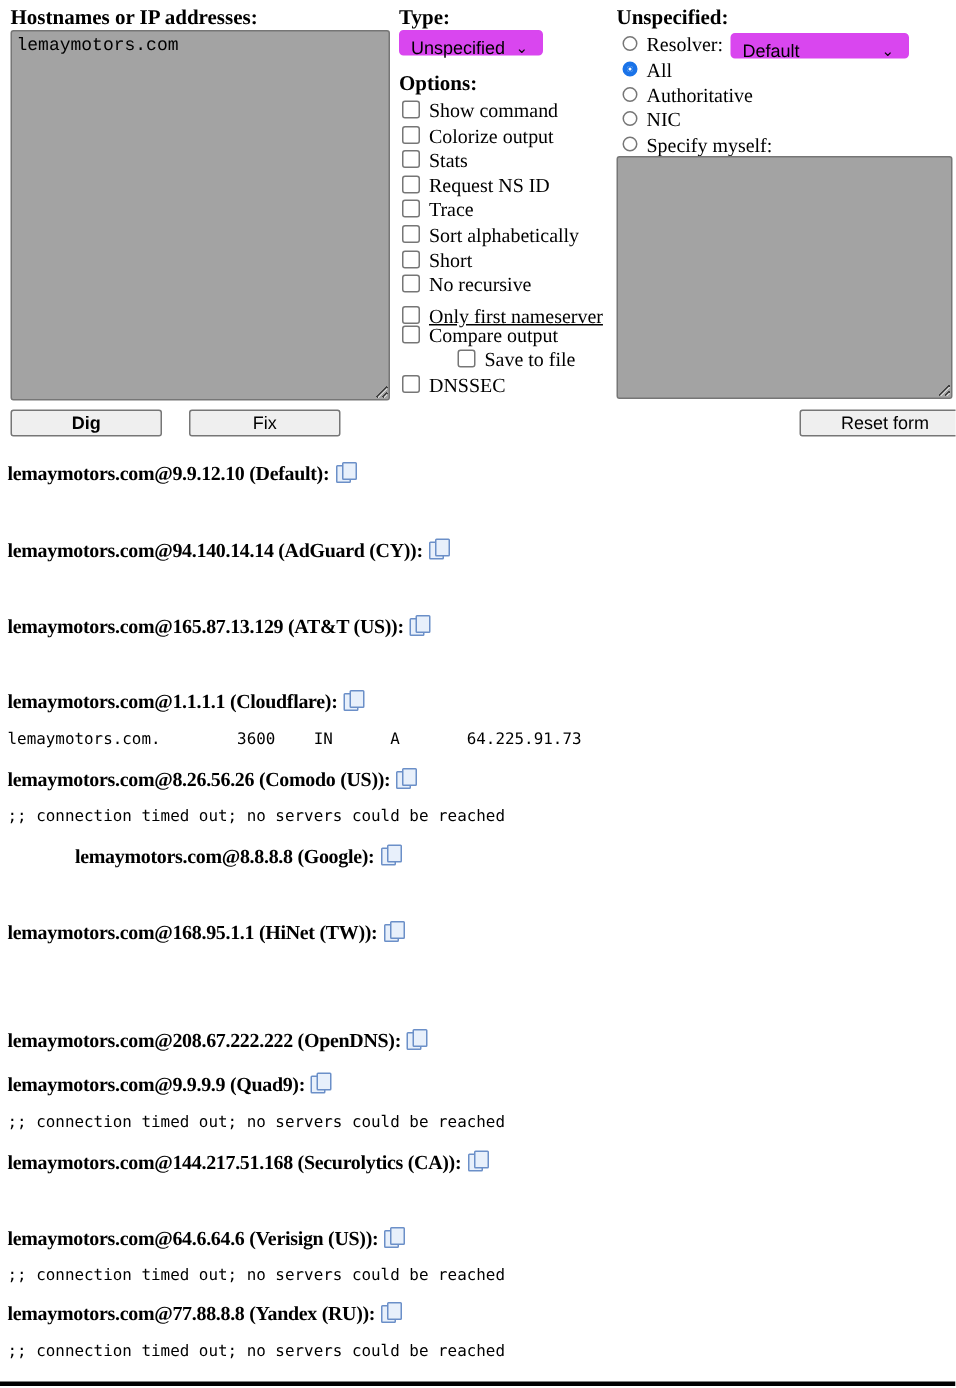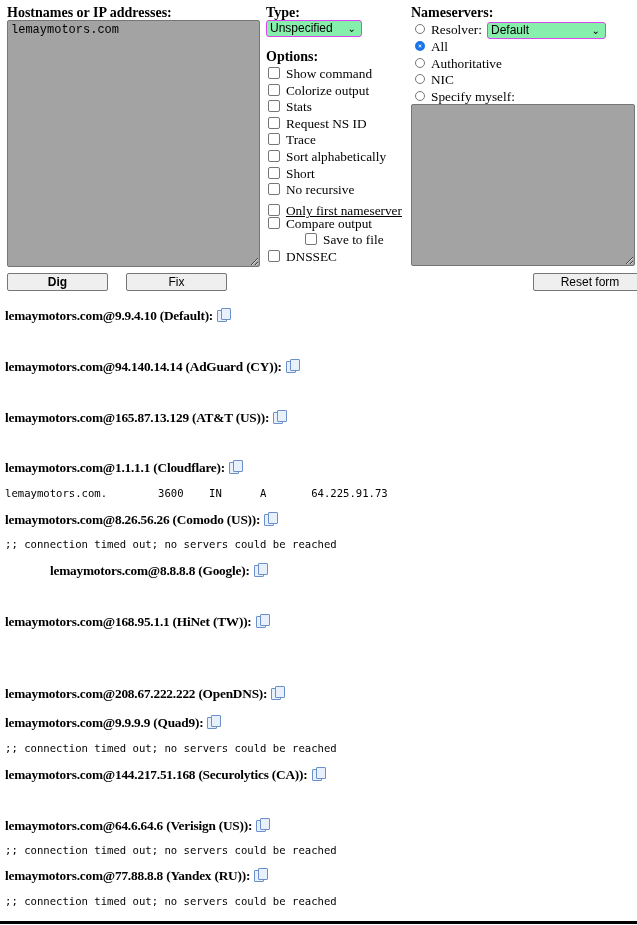--- a/index.html
+++ b/index.html
@@ -3,21 +3,21 @@
 <meta charset="utf-8">
 <style>
   html, body { margin:0; padding:0; background:#fff; }
   body { width:637px; height:925px; position:relative; overflow:hidden;
          font-family:"Liberation Serif", "DejaVu Serif", serif; color:#000; }
   .abs { position:absolute; }
   .lbl { font-weight:bold; font-size:14px; }
   textarea { position:absolute; box-sizing:border-box; border:1px solid #767676; border-radius:2px;
              font-family:"Liberation Mono","DejaVu Sans Mono",monospace; font-size:12px; padding:2px 3px;
              resize:both; background:#a3a3a3; color:#000; }
-  .sel { position:absolute; box-sizing:border-box; border:1px solid #d946ef; border-radius:3px; background:#86efac;
+  .sel { position:absolute; box-sizing:border-box; border:5px solid #d946ef; border-radius:3px; background:#d946ef;
          font-family:"Liberation Sans","DejaVu Sans",sans-serif; font-size:12px; padding:0 3px; height:17px; line-height:15px; }
   .sel .chev { position:absolute; right:5px; top:0; font-size:10px; }
   .optrow { position:absolute; left:268px; font-size:13.3px; height:17px; line-height:17px; white-space:nowrap; }
   .cb { display:inline-block; width:10px; height:10px; border:1px solid #767676; border-radius:2px; vertical-align:-1px; margin-right:6px; background:#fff; }
   .radrow { position:absolute; left:415px; font-size:13.3px; height:17px; line-height:17px; white-space:nowrap; }
   .rad { display:inline-block; width:10px; height:10px; border:1px solid #767676; border-radius:50%; vertical-align:0px; margin-right:6px; background:#fff; box-sizing:border-box; }
   .rad.on { border:3px solid #1a73e8; background:#fff; box-shadow:0 0 0 1px #1a73e8 inset; }
   .btn { position:absolute; box-sizing:border-box; height:18px; border:1px solid #767676; border-radius:2px; background:#efefef;
          font-family:"Liberation Sans","DejaVu Sans",sans-serif; font-size:12px; text-align:center; line-height:16px; }
   .res-h { position:absolute; left:5px; font-weight:bold; font-size:13.3px; white-space:nowrap; letter-spacing:-0.2px; }
@@ -47,37 +47,37 @@
 <div class="optrow" style="top:115px;"><span class="cb"></span><span>Request NS ID</span></div>
 <div class="optrow" style="top:131px;"><span class="cb"></span><span>Trace</span></div>
 <div class="optrow" style="top:148px;"><span class="cb"></span><span>Sort alphabetically</span></div>
 <div class="optrow" style="top:165px;"><span class="cb"></span><span>Short</span></div>
 <div class="optrow" style="top:181px;"><span class="cb"></span><span>No recursive</span></div>
 <div class="optrow" style="top:202px;text-decoration:underline;"><span class="cb"></span><span>Only first nameserver</span></div>
 <div class="optrow" style="top:215px;"><span class="cb"></span><span>Compare output</span></div>
 <div class="optrow" style="top:231px;margin-left:37px;"><span class="cb"></span><span>Save to file</span></div>
 <div class="optrow" style="top:248px;"><span class="cb"></span><span>DNSSEC</span></div>
 
-<div class="abs lbl" style="left:411px;top:5px;">Nameservers:</div>
+<div class="abs lbl" style="left:411px;top:5px;">Unspecified:</div>
 <div class="radrow" style="top:21px;"><span class="rad"></span><span>Resolver:</span></div>
 <div class="sel" style="left:487px;top:22px;width:119px;">
   <span>Default</span>
   <span class="chev">⌄</span>
 </div>
 <div class="radrow" style="top:38px;"><span class="rad on"></span><span>All</span></div>
 <div class="radrow" style="top:55px;"><span class="rad"></span><span>Authoritative</span></div>
 <div class="radrow" style="top:71px;"><span class="rad"></span><span>NIC</span></div>
 <div class="radrow" style="top:88px;"><span class="rad"></span><span>Specify myself:</span></div>
 <textarea style="left: 411px; top: 104px; width: 224px; height: 162px;"></textarea>
 
 <div class="btn" style="left:7px;top:273px;width:101px;font-weight:bold;">Dig</div>
 <div class="btn" style="left:126px;top:273px;width:101px;">Fix</div>
 <div class="btn" style="left:533px;top:273px;width:114px;">Reset form</div>
 
-<div class="res-h" style="top:308px;"><span>lemaymotors.com@9.9.4.10 (Default):</span><span class="copy"><i class="a"></i><i class="b"></i></span></div>
+<div class="res-h" style="top:308px;"><span>lemaymotors.com@9.9.12.10 (Default):</span><span class="copy"><i class="a"></i><i class="b"></i></span></div>
 
 <div class="res-h" style="top:359px;"><span>lemaymotors.com@94.140.14.14 (AdGuard (CY)):</span><span class="copy"><i class="a"></i><i class="b"></i></span></div>
 
 <div class="res-h" style="top:410px;"><span>lemaymotors.com@165.87.13.129 (AT&amp;T (US)):</span><span class="copy"><i class="a"></i><i class="b"></i></span></div>
 
 <div class="res-h" style="top:460px;"><span>lemaymotors.com@1.1.1.1 (Cloudflare):</span><span class="copy"><i class="a"></i><i class="b"></i></span></div>
 <div class="res-b" style="top:487px;">lemaymotors.com.        3600    IN      A       64.225.91.73</div>
 
 <div class="res-h" style="top:512px;"><span>lemaymotors.com@8.26.56.26 (Comodo (US)):</span><span class="copy"><i class="a"></i><i class="b"></i></span></div>
 <div class="res-b" style="top:538px;">;; connection timed out; no servers could be reached</div>

